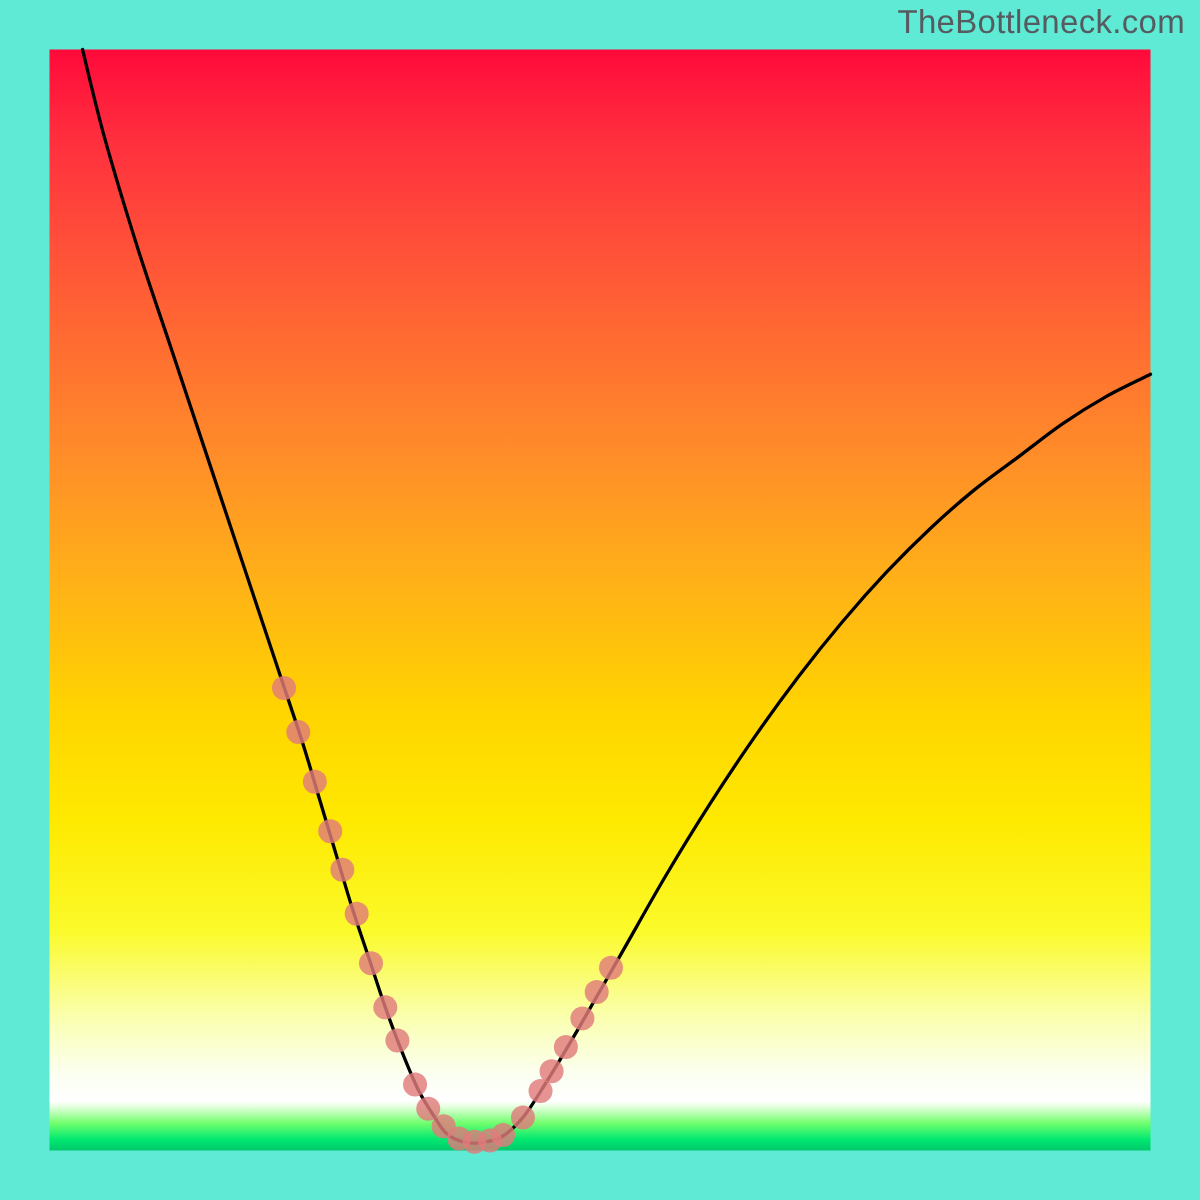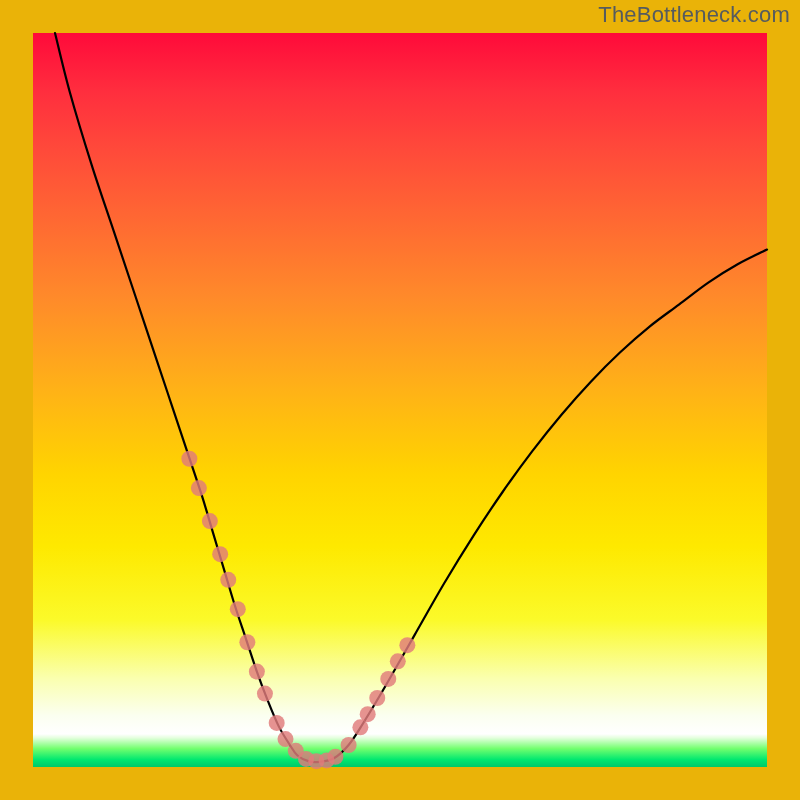--- a/index.html
+++ b/index.html
@@ -8,21 +8,21 @@
     width: 800px;
     height: 800px;
     overflow: hidden;
     background: #000;
     font-family: Arial, Helvetica, sans-serif;
   }
   .stage {
     position: relative;
     width: 800px;
     height: 800px;
-    background: #eab308;
+    background: #5eead4;
   }
   .watermark {
     position: absolute;
     top: 2px;
     right: 10px;
     color: #555b5f;
     font-size: 22px;
     letter-spacing: 0.2px;
     font-weight: 400;
     z-index: 50;

